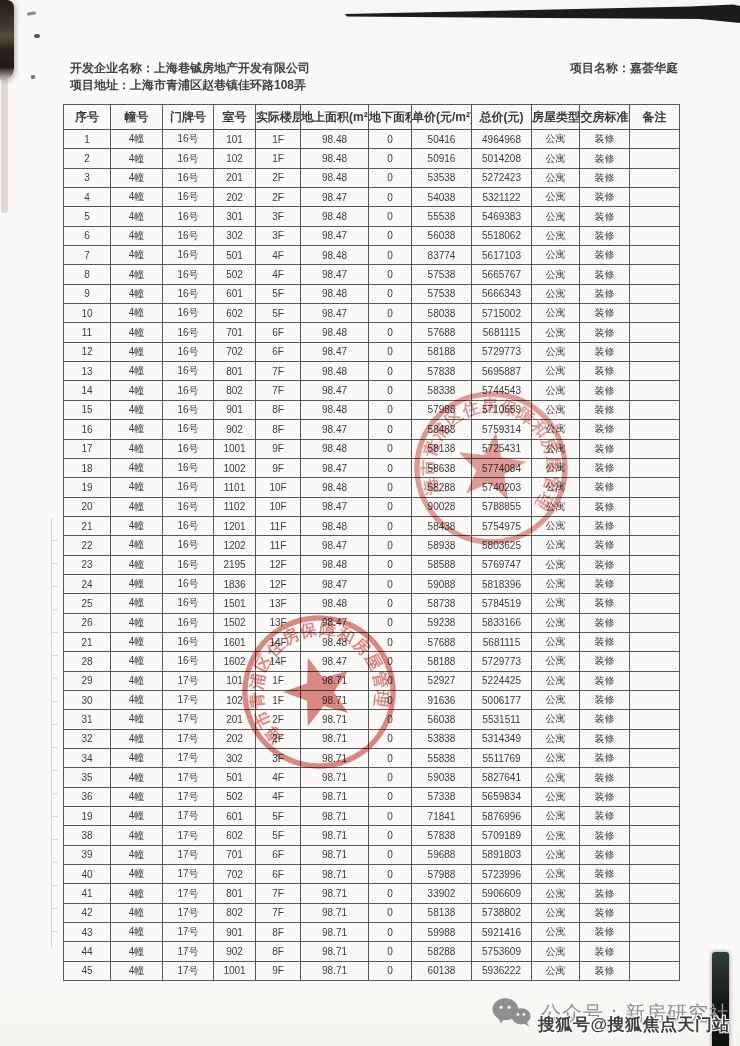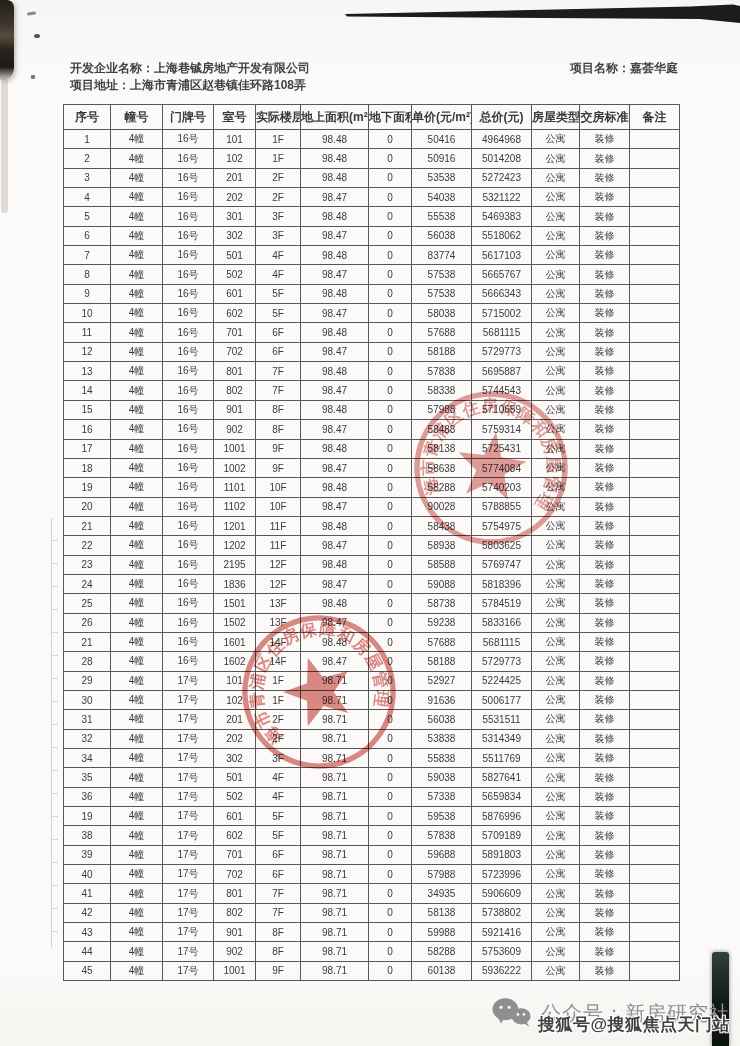--- a/index.html
+++ b/index.html
@@ -593,21 +593,21 @@
         <td></td>
       </tr>
       <tr>
         <td>19</td>
         <td>4幢</td>
         <td>17号</td>
         <td>601</td>
         <td>5F</td>
         <td>98.71</td>
         <td>0</td>
-        <td>59538</td>
+        <td>71841</td>
         <td>5876996</td>
         <td>公寓</td>
         <td>装修</td>
         <td></td>
       </tr>
       <tr>
         <td>38</td>
         <td>4幢</td>
         <td>17号</td>
         <td>602</td>
@@ -649,21 +649,21 @@
         <td></td>
       </tr>
       <tr>
         <td>41</td>
         <td>4幢</td>
         <td>17号</td>
         <td>801</td>
         <td>7F</td>
         <td>98.71</td>
         <td>0</td>
-        <td>34935</td>
+        <td>33902</td>
         <td>5906609</td>
         <td>公寓</td>
         <td>装修</td>
         <td></td>
       </tr>
       <tr>
         <td>42</td>
         <td>4幢</td>
         <td>17号</td>
         <td>802</td>

